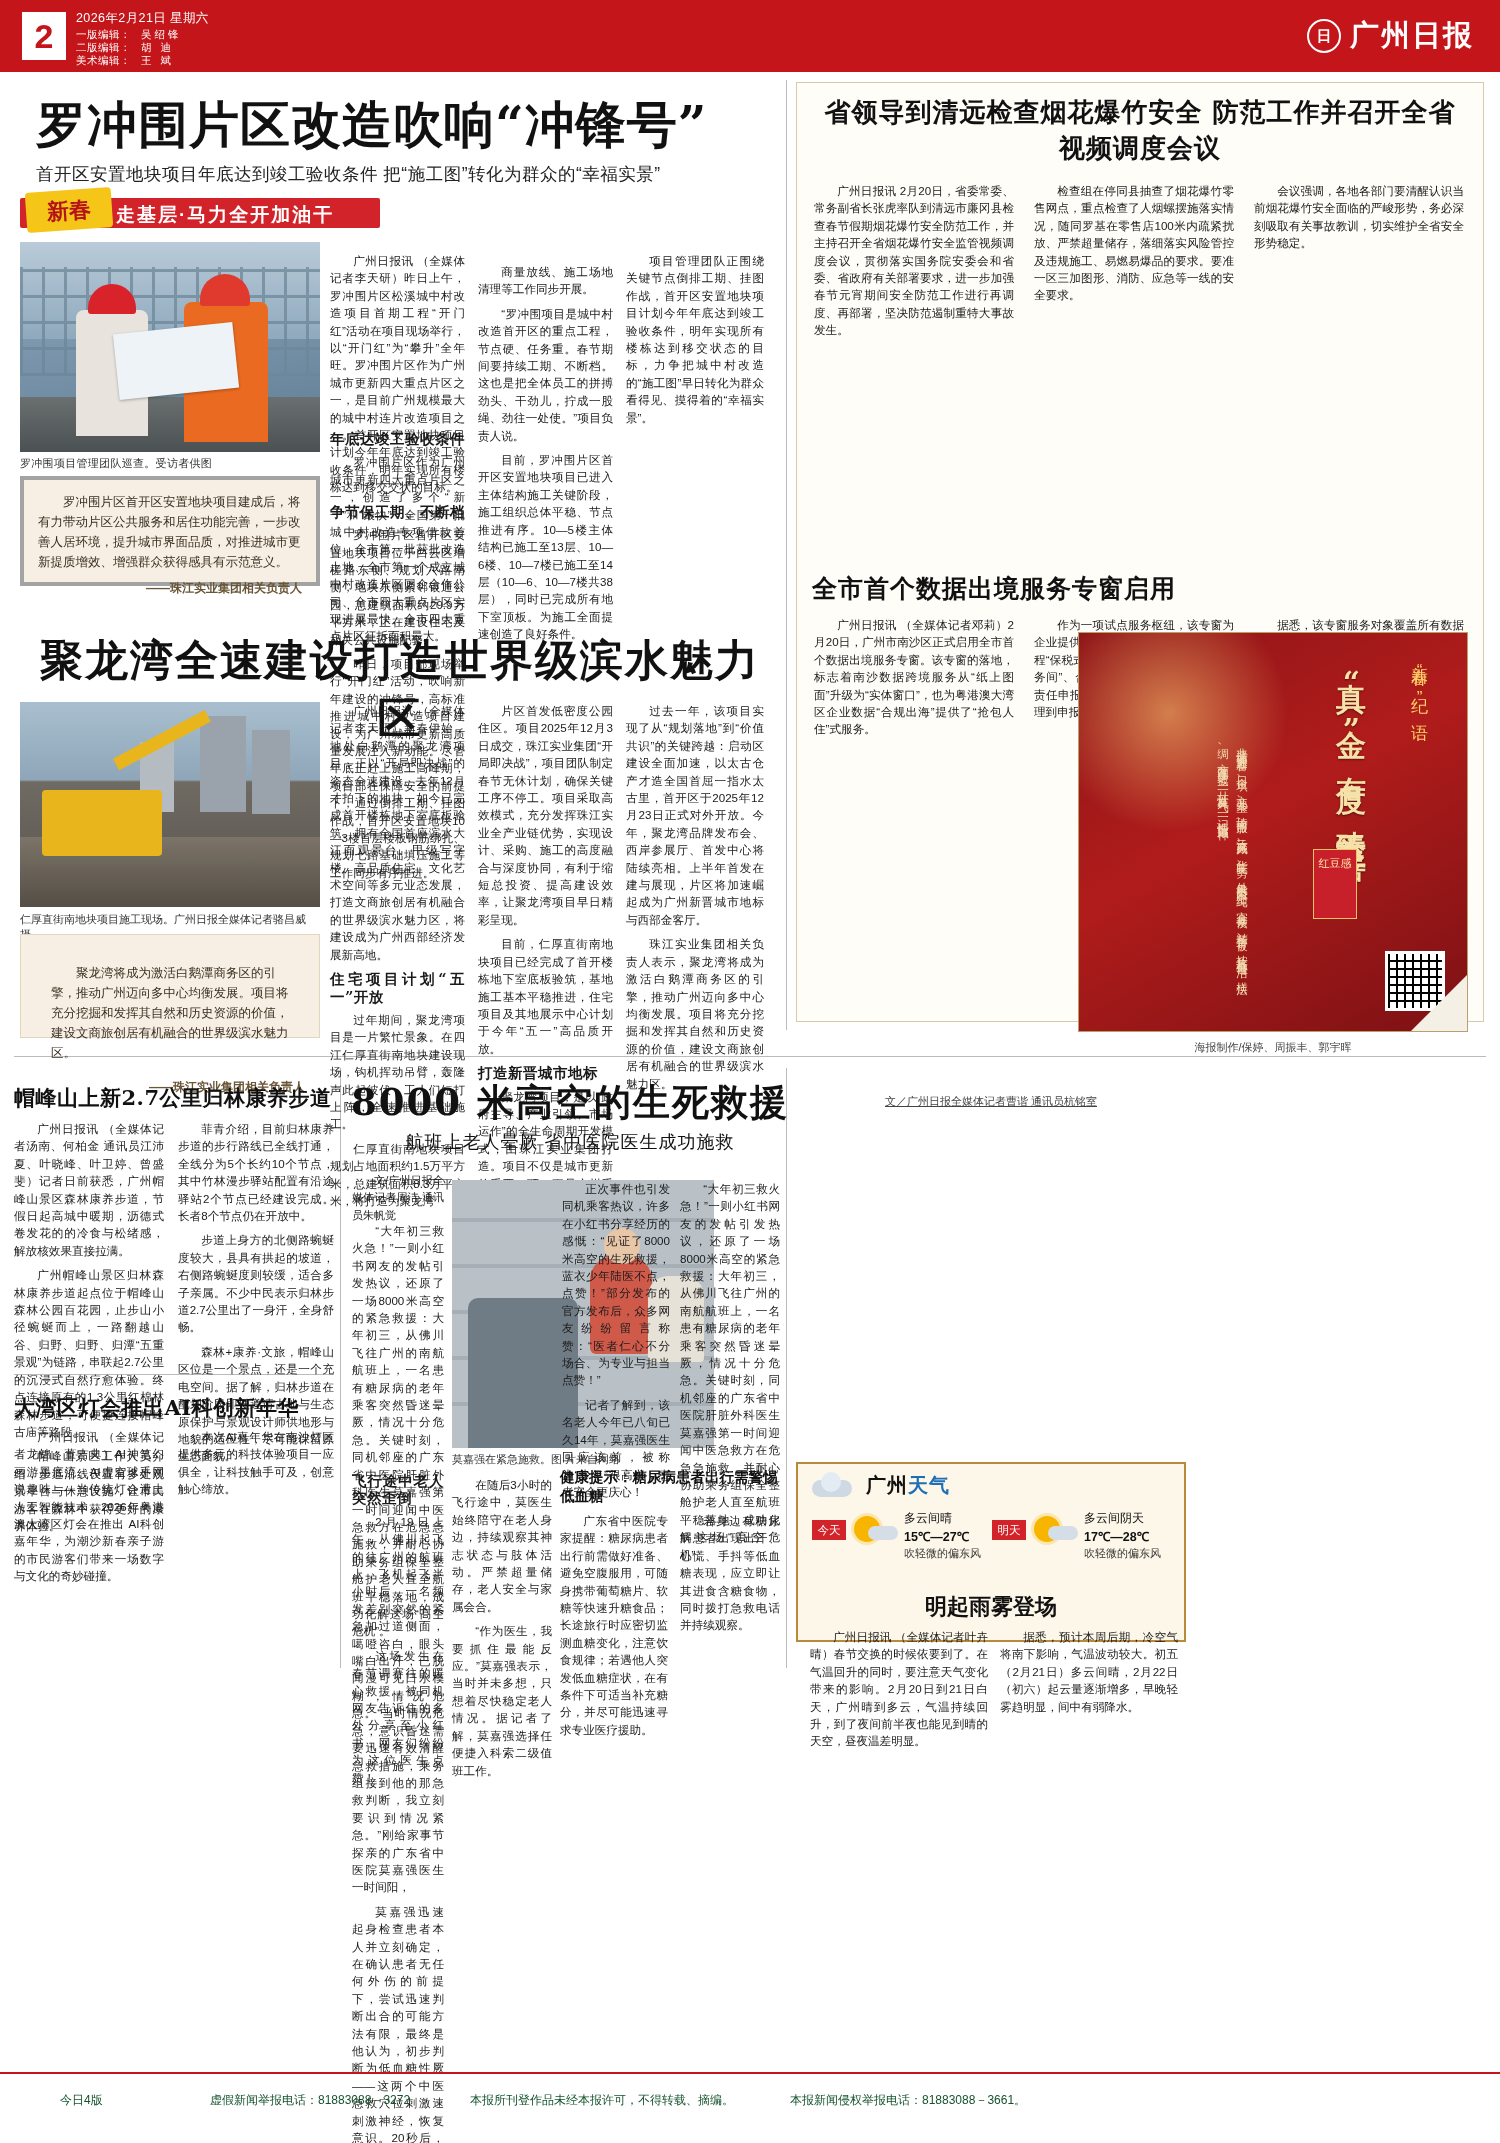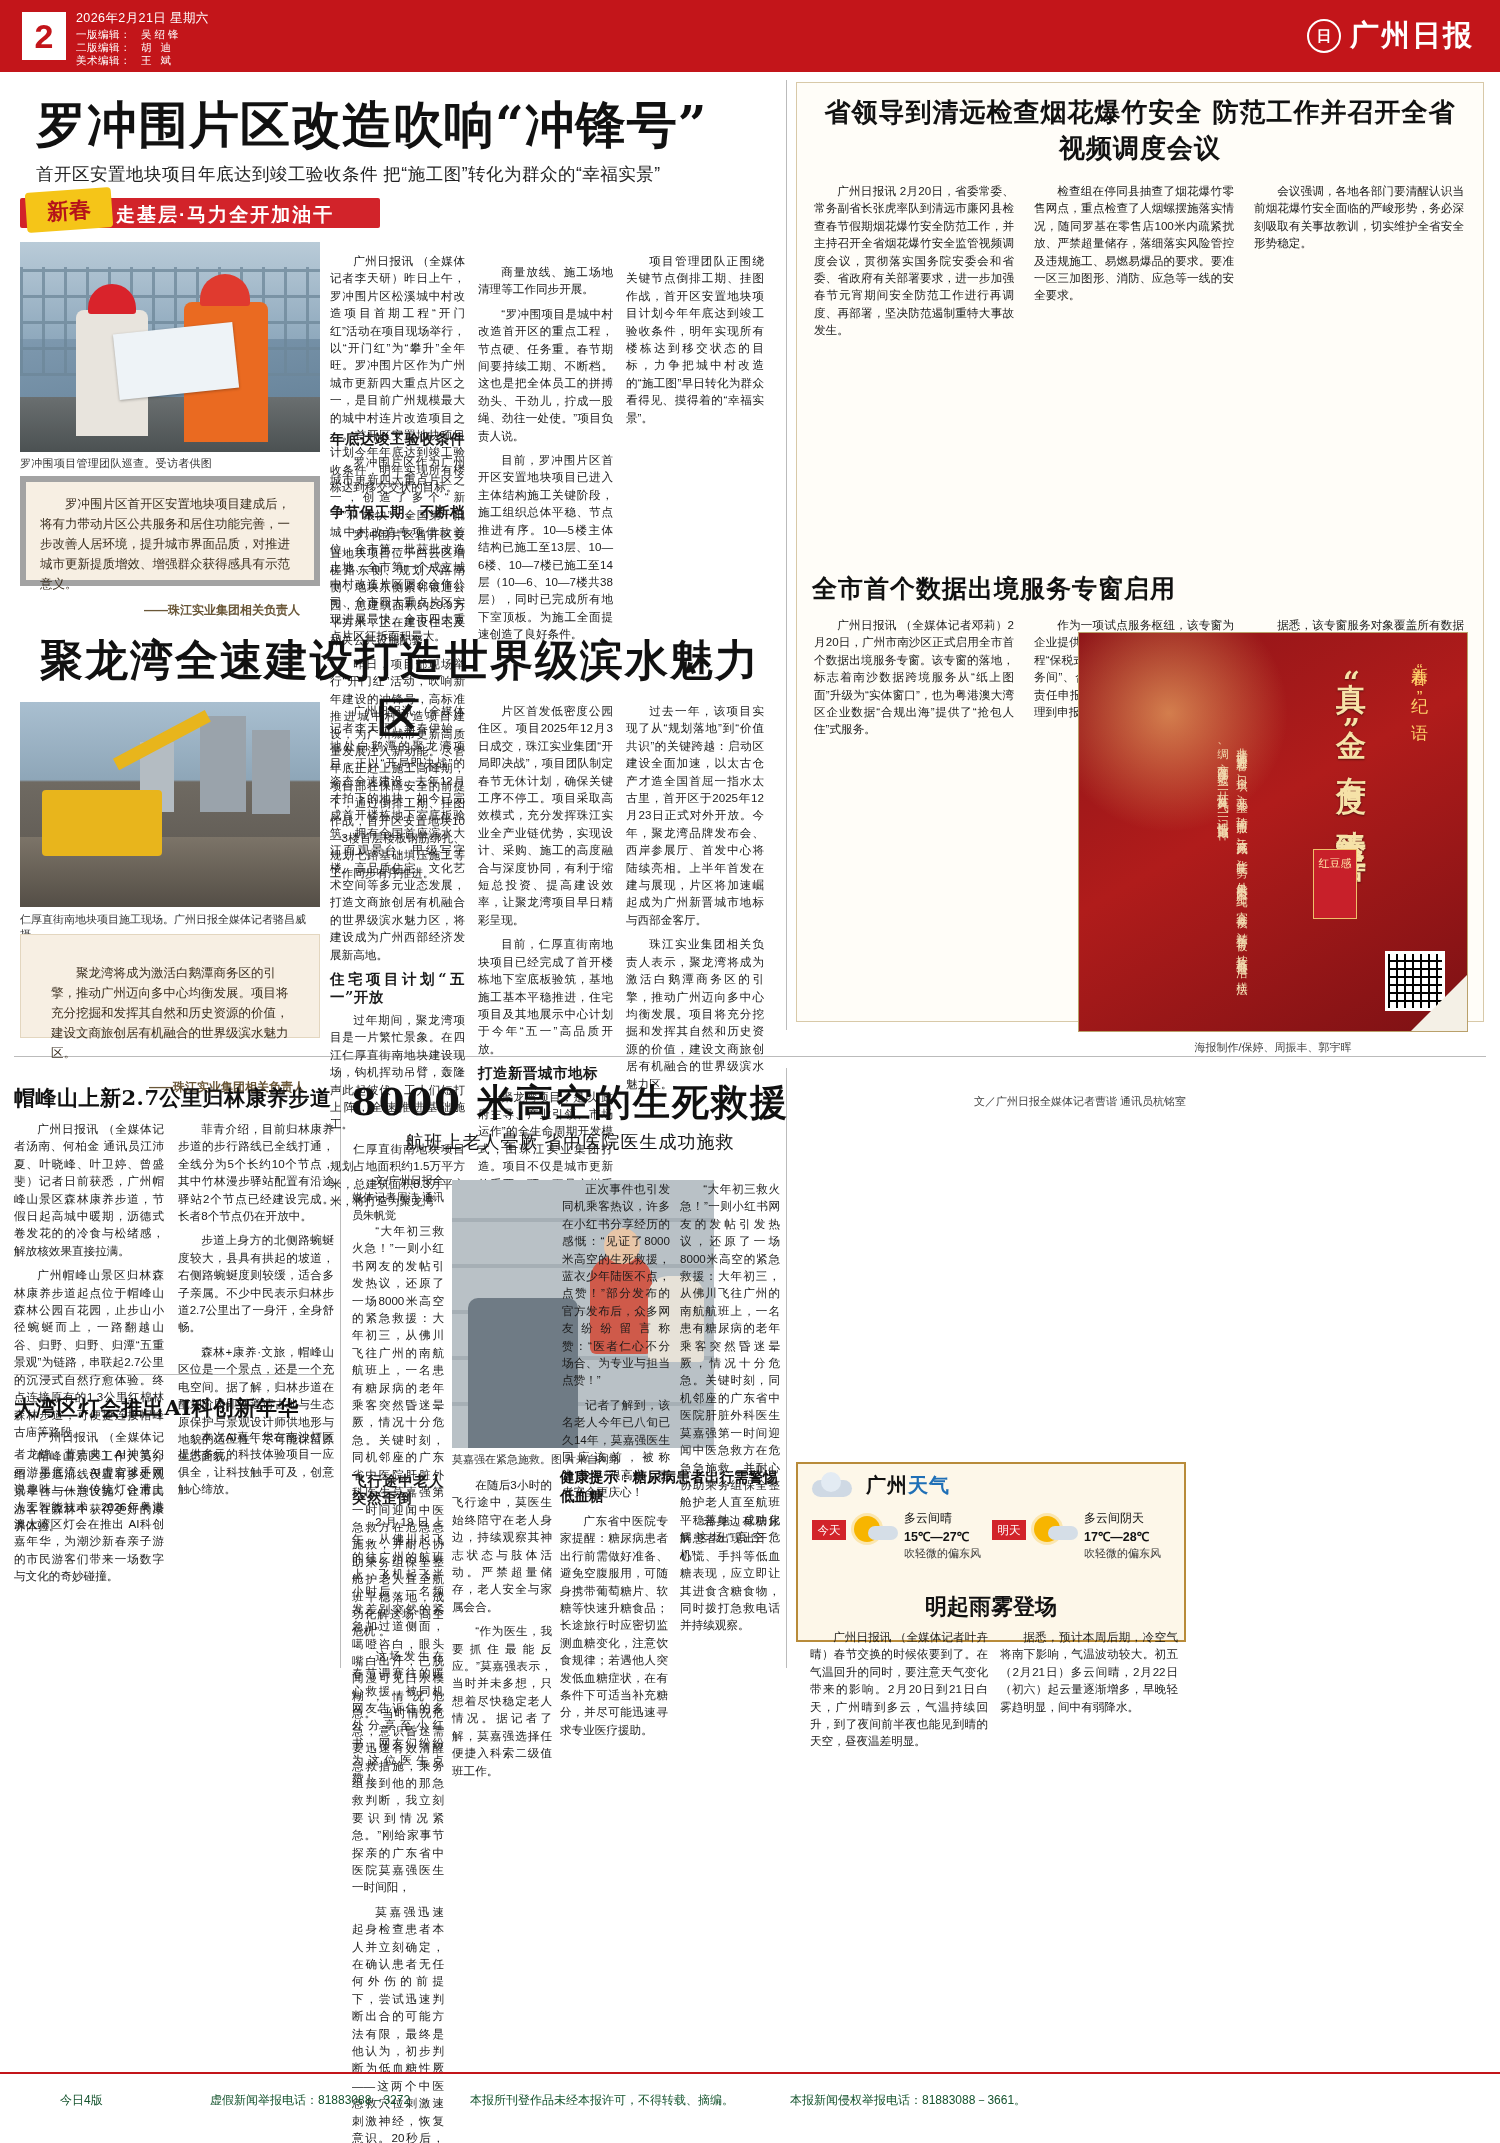--- a/index.html
+++ b/index.html
@@ -98,21 +98,21 @@
   .photo1 .w2:before { content:""; position:absolute; left:16px; top:-28px; width:50px; height:32px;
     background:#e03a2f; border-radius:25px 25px 3px 3px; }
   .photo1 .paper { position:absolute; left:96px; bottom:58px; width:120px; height:66px;
     background:#eef3f7; transform:rotate(-6deg); box-shadow:0 1px 3px rgba(0,0,0,.3); }
   .cap1 {
     position:absolute; left:20px; top:384px; width:300px;
     font-size:11px; color:#333; letter-spacing:.3px;
   }
   .quotebox {
     position:absolute; left:20px; top:404px; width:300px; height:110px;
-    background:#f7efe3; border:6px solid #a3a3a3; padding:12px 14px;
+    background:#f7efe3; border:4px solid #a3a3a3; padding:12px 14px;
   }
   .quotebox p {
     margin:0; font-size:12.5px; line-height:20px; color:#3b2f20; text-indent:2em;
   }
   .quotebox .attrib {
     margin-top:8px; text-align:right; font-size:12px; color:#6a5738; font-weight:bold;
   }
 
   
   .col { position:absolute; font-size:11.6px; line-height:17.4px; color:#1a1a1a; text-align:justify; }
@@ -206,22 +206,22 @@
   }
   .ad .corner {
     position:absolute; right:0; bottom:0; width:0; height:0;
     border-left:56px solid transparent; border-bottom:56px solid #f4f0e6;
   }
   .ad-credit {
     position:absolute; left:796px; top:994px; width:390px; text-align:center;
     font-size:11px; color:#444;
   }
   .ad-credit2 {
-    position:absolute; left:796px; top:1016px; width:390px; text-align:right;
-    font-size:11px; color:#444;
+    position:absolute; left:796px; top:1016px; width:390px; text-align:center;
+    font-size:11px; color:#444;text-decoration:underline;
   }
 
   
   .bl-head {
     position:absolute; left:14px; top:1012px; width:320px;
     font-size:21px; font-weight:bold; letter-spacing:.5px;
     font-family:"DejaVu Serif", serif;
   }
   .bl-head2 {
     position:absolute; left:14px; top:1322px; width:320px;

